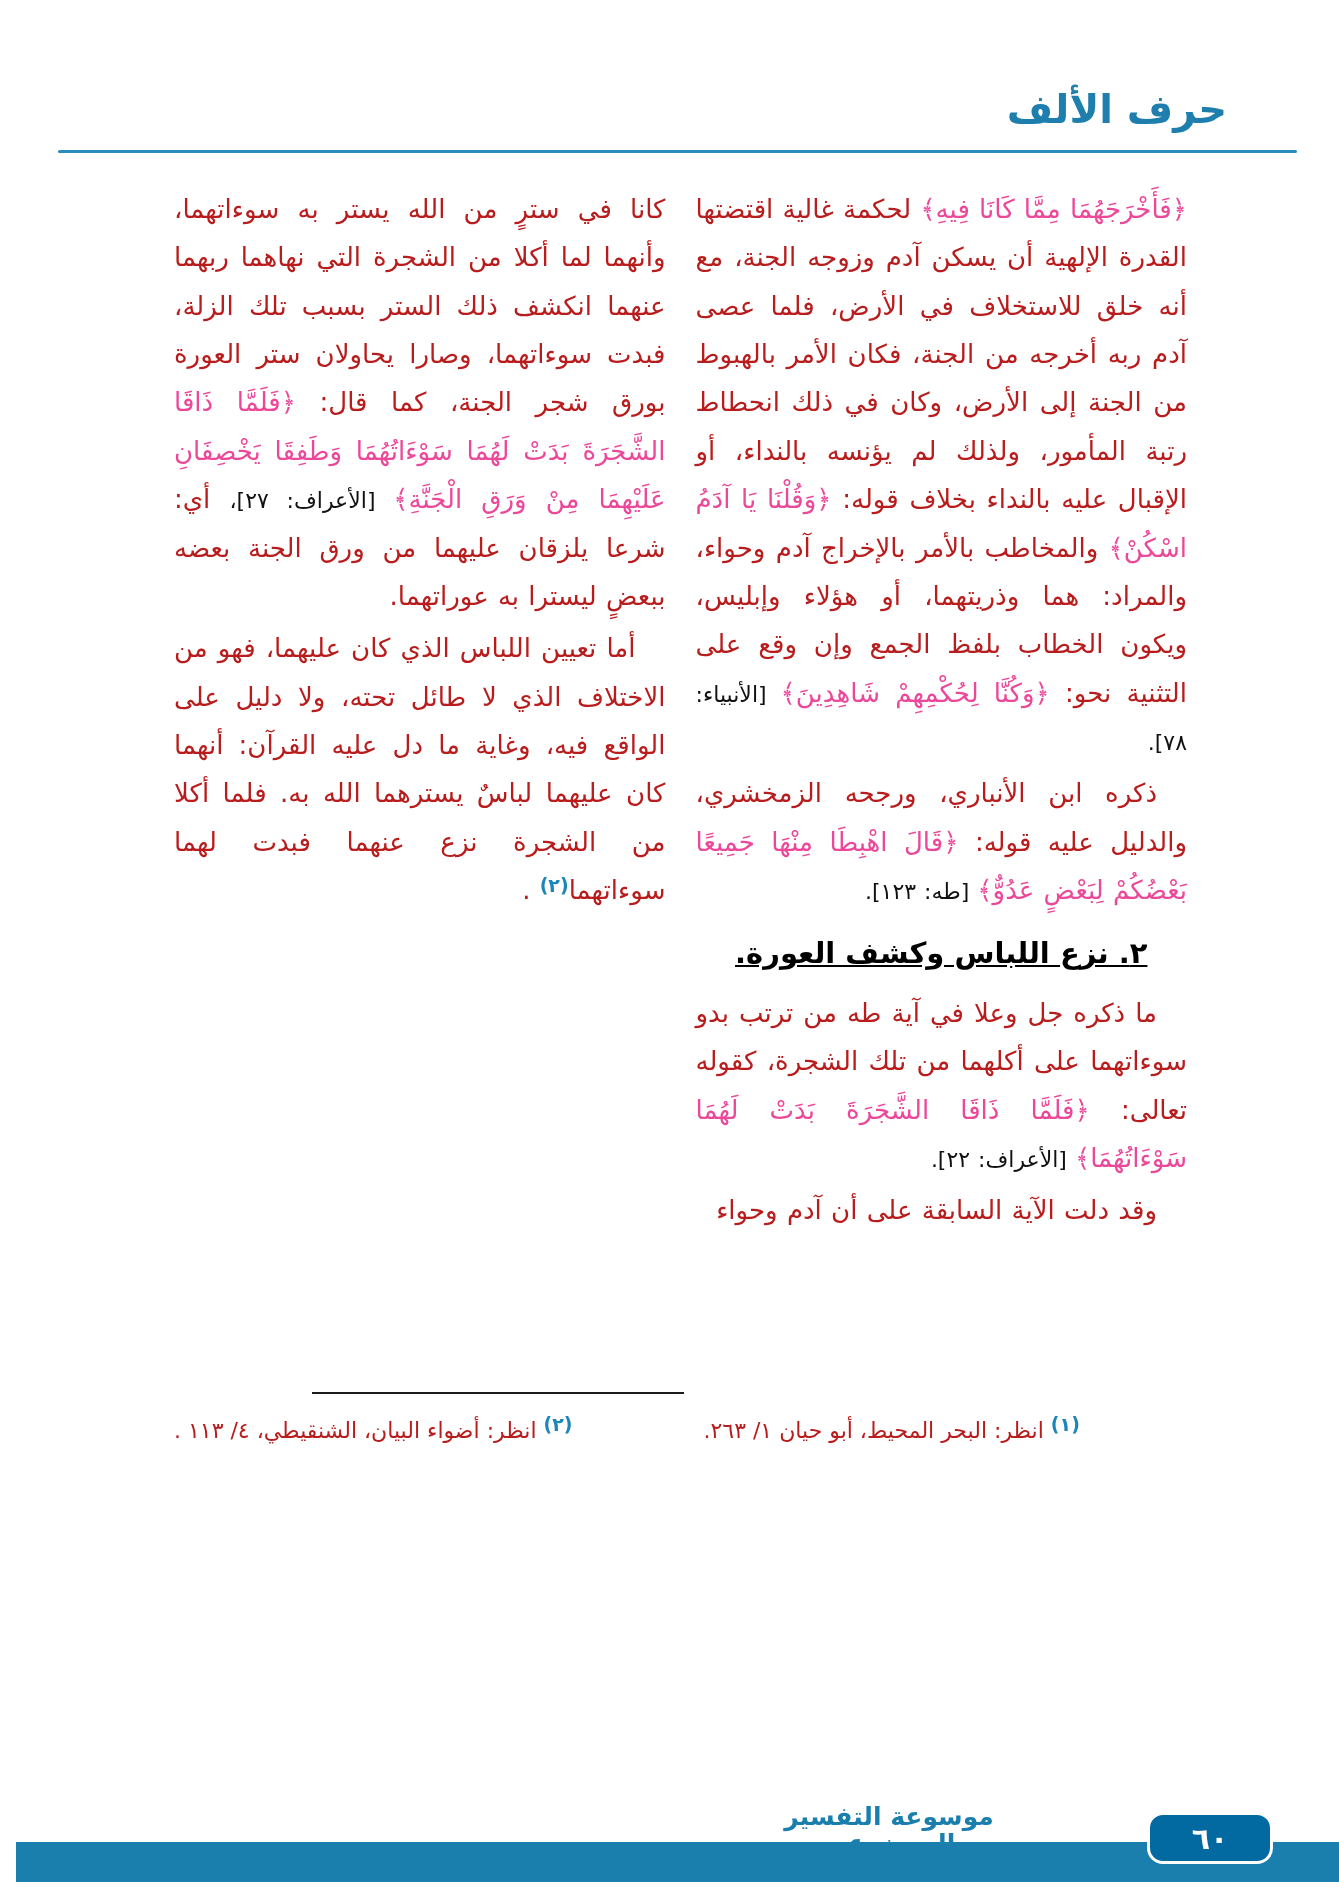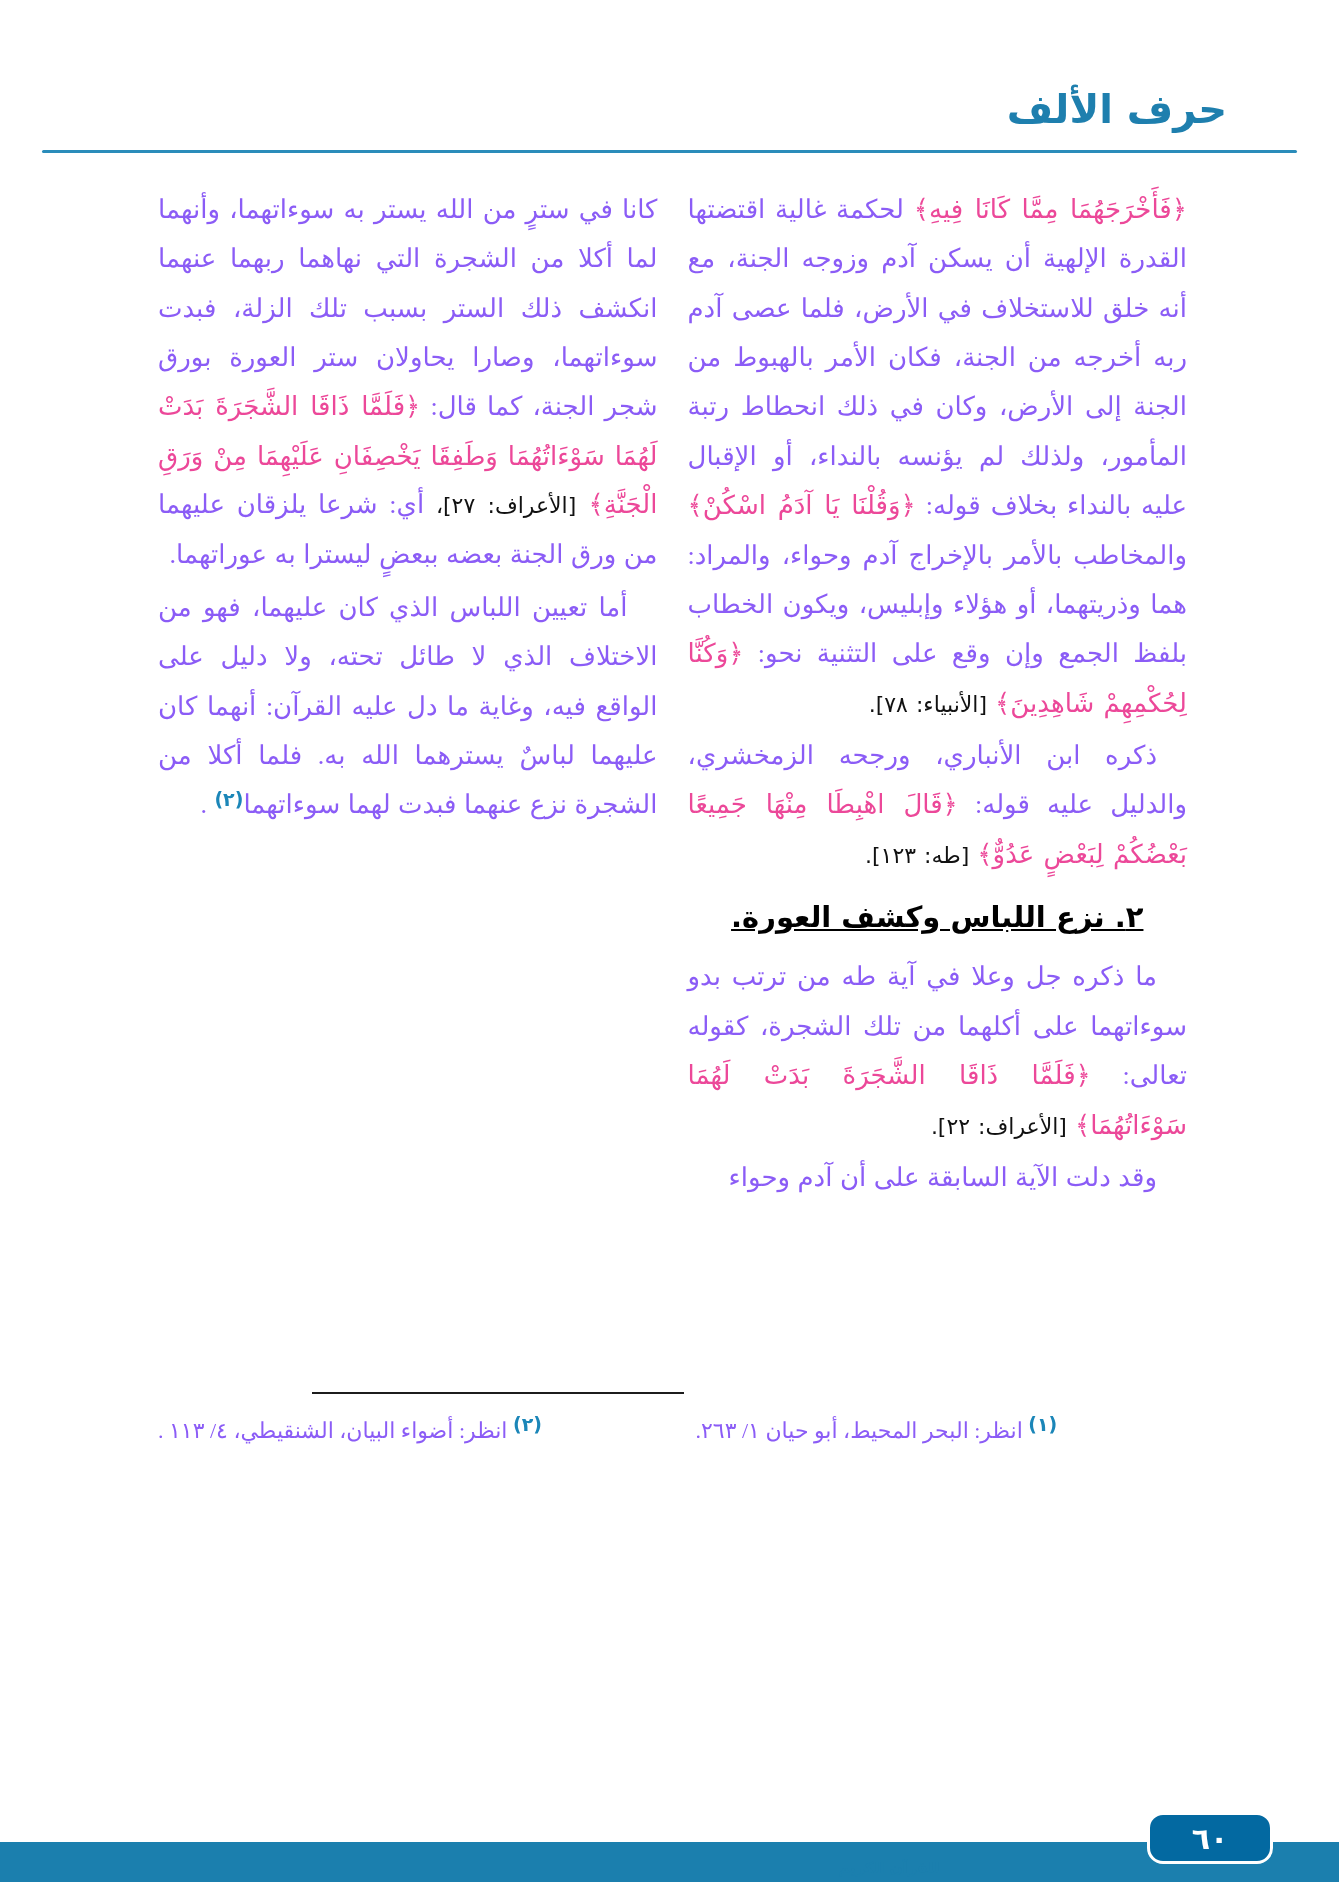--- a/index.html
+++ b/index.html
@@ -4,21 +4,21 @@
 <style>
   * { margin: 0; padding: 0; box-sizing: border-box; }
   html, body { background: #ffffff; }
   body {
     width: 1339px; height: 1890px;
     position: relative;
     overflow: hidden;
     font-family: "DejaVu Sans", sans-serif;
     direction: rtl;
   }
-  .page { position: absolute; inset: 0; background: #ffffff; }
+  .page { position: absolute; inset: 0; background: #ffffff; margin-left: 16px; }
 
   
   .header-title {
     position: absolute;
     top: 86px; right: 112px;
     font-size: 40px;
     font-weight: 700;
     color: #1e7fae;
     letter-spacing: 0;
   }
@@ -57,21 +57,21 @@
     color: #000000;
     text-align: center;
     margin: 16px 0 12px 0;
     line-height: 1.6;
     text-decoration: underline;
   }
 
   .seg-q  { color: #ec4899; font-weight: 400; }
   .seg-r  { color: #111111; font-size: 22px; }
   .seg-fn { color: #1b86b8; font-size: 19px; vertical-align: 7px; font-weight: 700; }
-  .seg-t  { color: #8b5cf6; font-family: Liberation Serif, serif; }
+  .seg-t  { color: #b91c1c; }
 
   
   .footnote-separator {
     position: absolute;
     top: 1392px;
     right: 655px;
     width: 372px;
     height: 2px;
     background: #1c1c1c;
   }
@@ -156,19 +156,20 @@
   </div>
 
   <div class="footnote-separator"></div>
   <div class="footnotes">
     <div class="footnote"><span class="seg-fn">(١)</span><span class="seg-t"> انظر: البحر المحيط، أبو حيان ١/ ٢٦٣.</span></div>
     <div class="footnote"><span class="seg-fn">(٢)</span><span class="seg-t"> انظر: أضواء البيان، الشنقيطي، ٤/ ١١٣ .</span></div>
   </div>
 
   <div class="footer-band"></div>
   <div class="brand-logo">
+    <span class="brand-main">موسوعة التفسير الموضوعي</span>
     <span class="brand-sub">للقرآن الكريم</span>
   </div>
   <div class="page-number-badge">
     <span>٦٠</span>
   </div>
 
 </div>
 
 </body></html>

